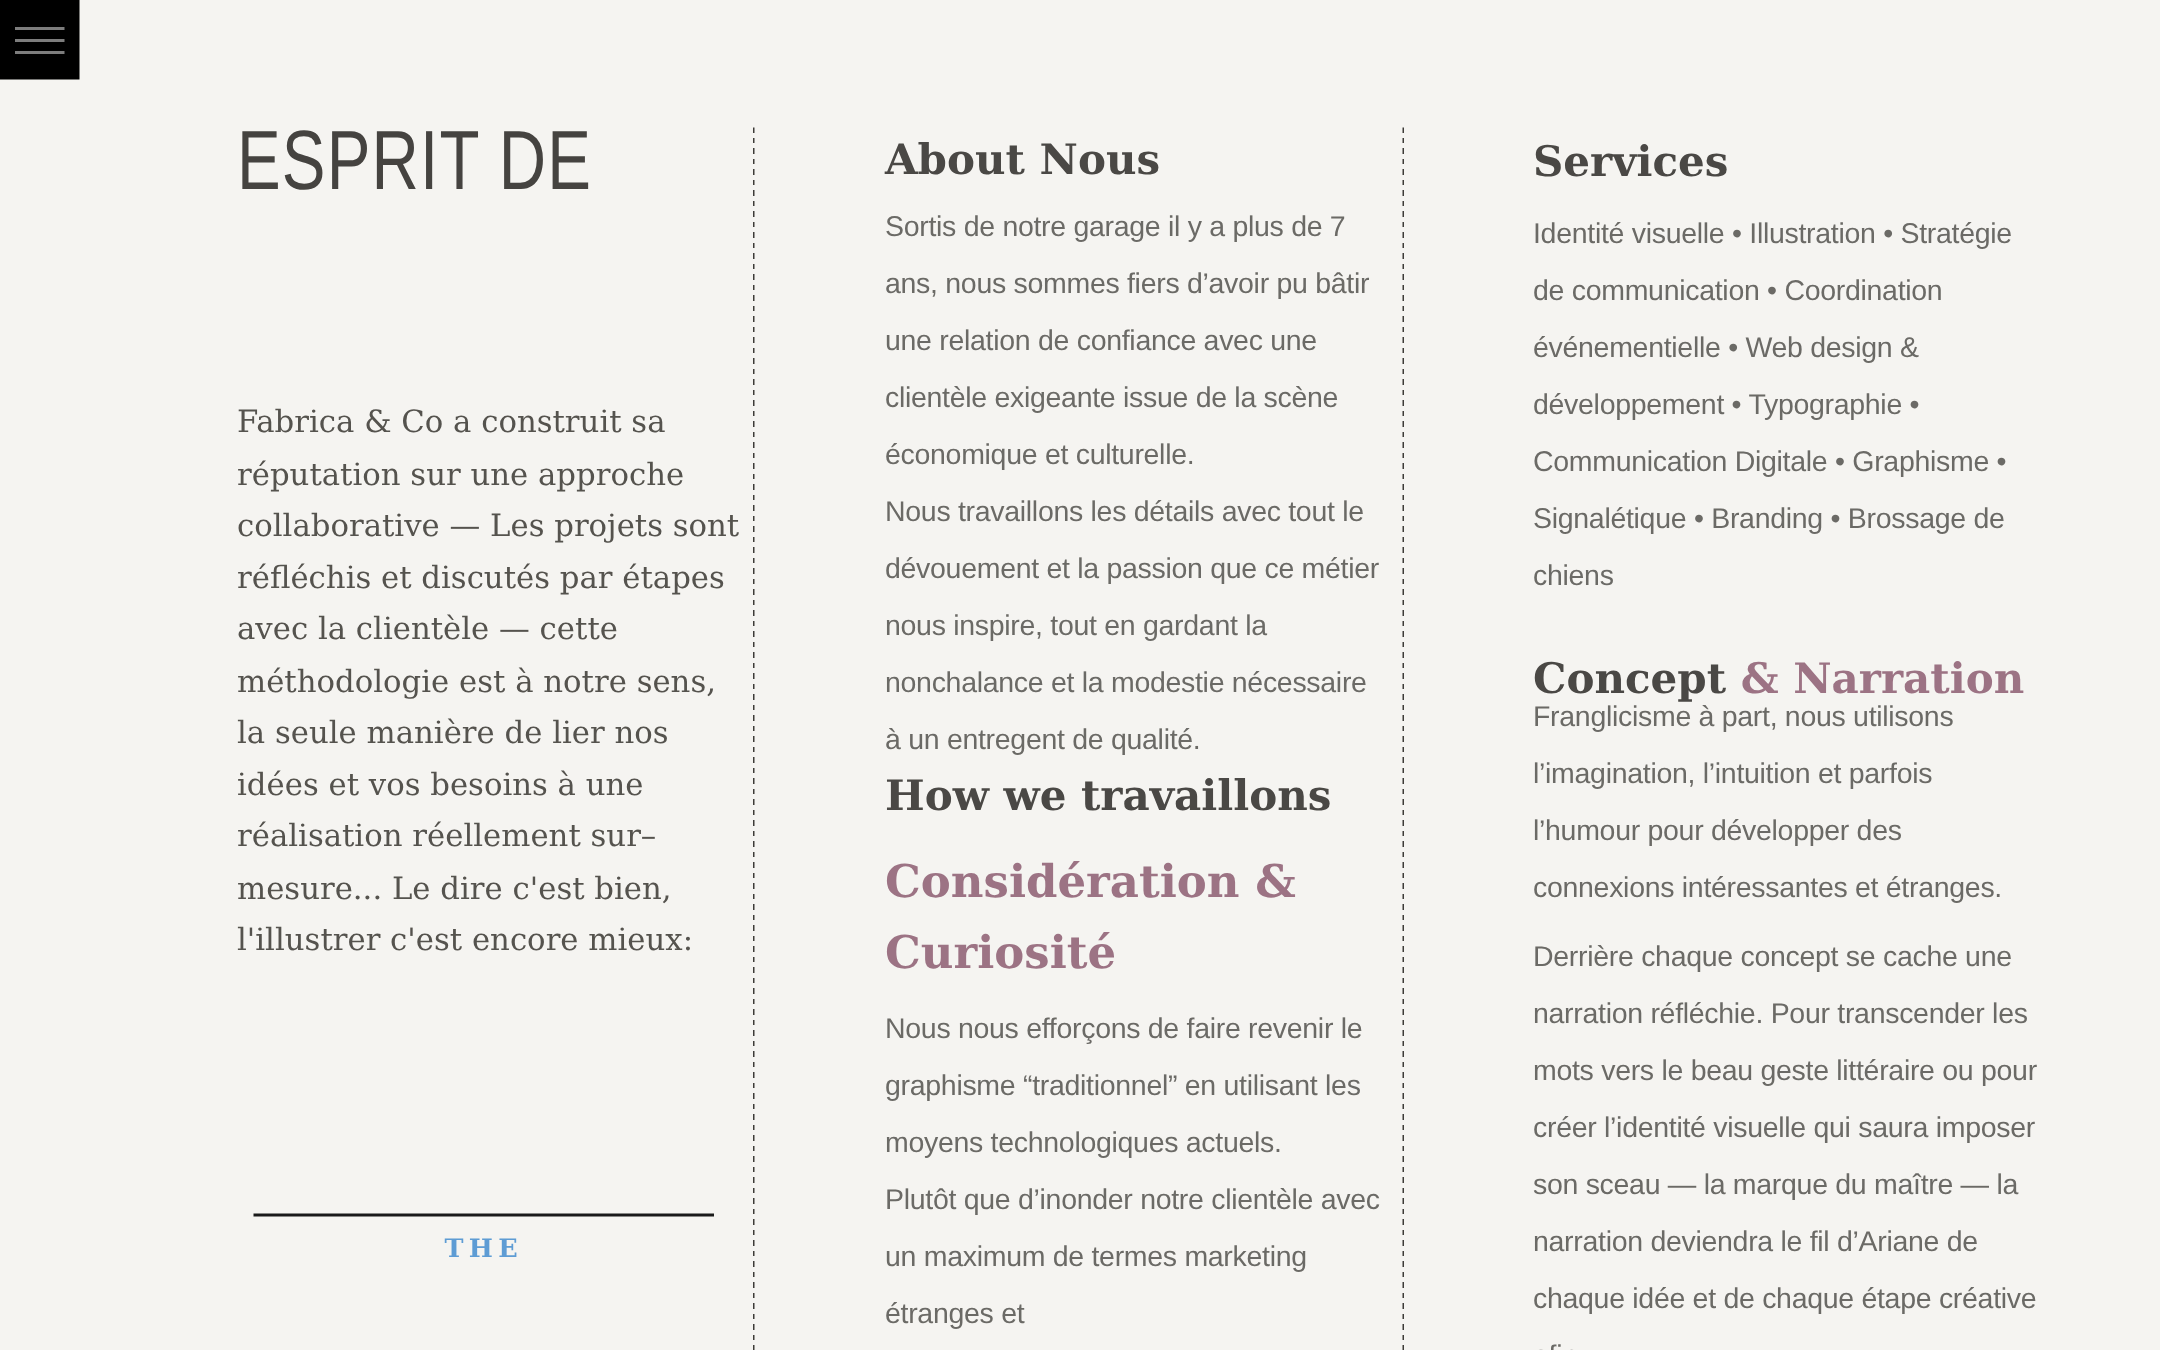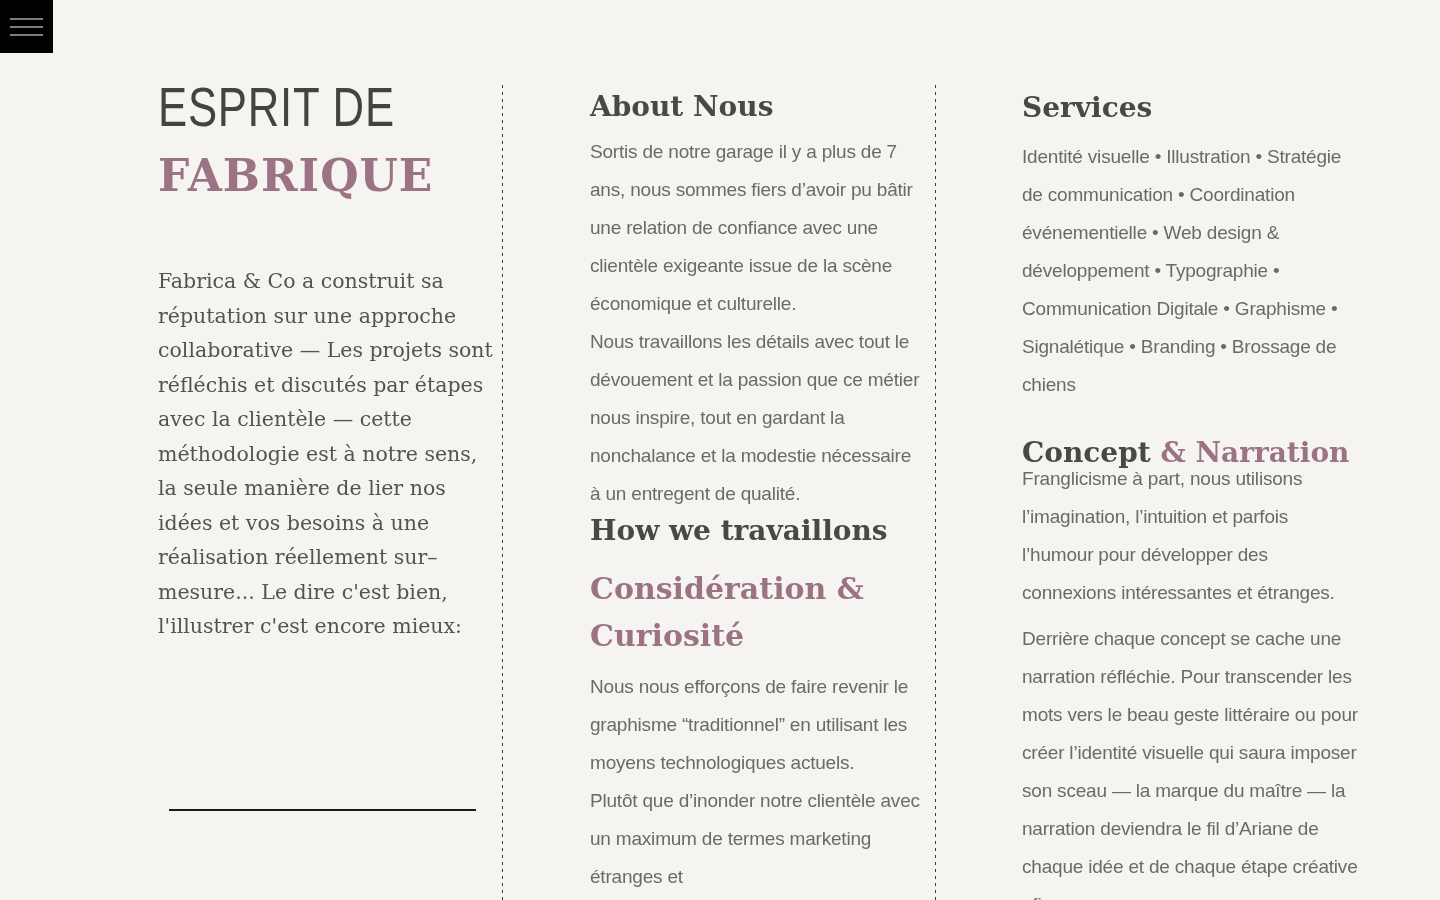--- a/index.html
+++ b/index.html
@@ -56,26 +56,26 @@
   <span class="bar"></span>
   <span class="bar"></span>
   <span class="bar"></span>
 </div>
 
 <div class="vdiv d1"></div>
 <div class="vdiv d2"></div>
 
 <div class="abs" style="left:122px;top:76px;">
   <div class="title-sans">ESPRIT DE</div>
-  <div class="title-serif">FABRIQUE</div>
 </div>
 
 <p class="abs serif-body" style="left:122px;top:264px;width:344px;">Fabrica &amp; Co a construit sa réputation sur une approche collaborative — Les projets sont réfléchis et discutés par étapes avec la clientèle — cette méthodologie est à notre sens, la seule manière de lier nos idées et vos besoins à une réalisation réellement sur–mesure... Le dire c'est bien, l'illustrer c'est encore mieux:</p>
 
 <div class="abs cta">
+  <div class="cta-eyebrow">THE</div>
 </div>
 
 <h2 class="abs h2" style="left:554px;top:90px;">About Nous</h2>
 <p class="abs sans-body" style="left:554px;top:133px;width:330px;">Sortis de notre garage il y a plus de 7 ans, nous sommes fiers d’avoir pu bâtir une relation de confiance avec une clientèle exigeante issue de la scène économique et culturelle.
 Nous travaillons les détails avec tout le dévouement et la passion que ce métier nous inspire, tout en gardant la nonchalance et la modestie nécessaire à un entregent de qualité.</p>
 
 <h2 class="abs h2" style="left:554px;top:514px;">How we travaillons</h2>
 <h3 class="abs h3" style="left:554px;top:565px;width:330px;">Considération &amp; Curiosité</h3>
 <p class="abs sans-body" style="left:554px;top:668px;width:330px;">Nous nous efforçons de faire revenir le graphisme “traditionnel” en utilisant les moyens technologiques actuels.
 Plutôt que d’inonder notre clientèle avec un maximum de termes marketing étranges et</p>

